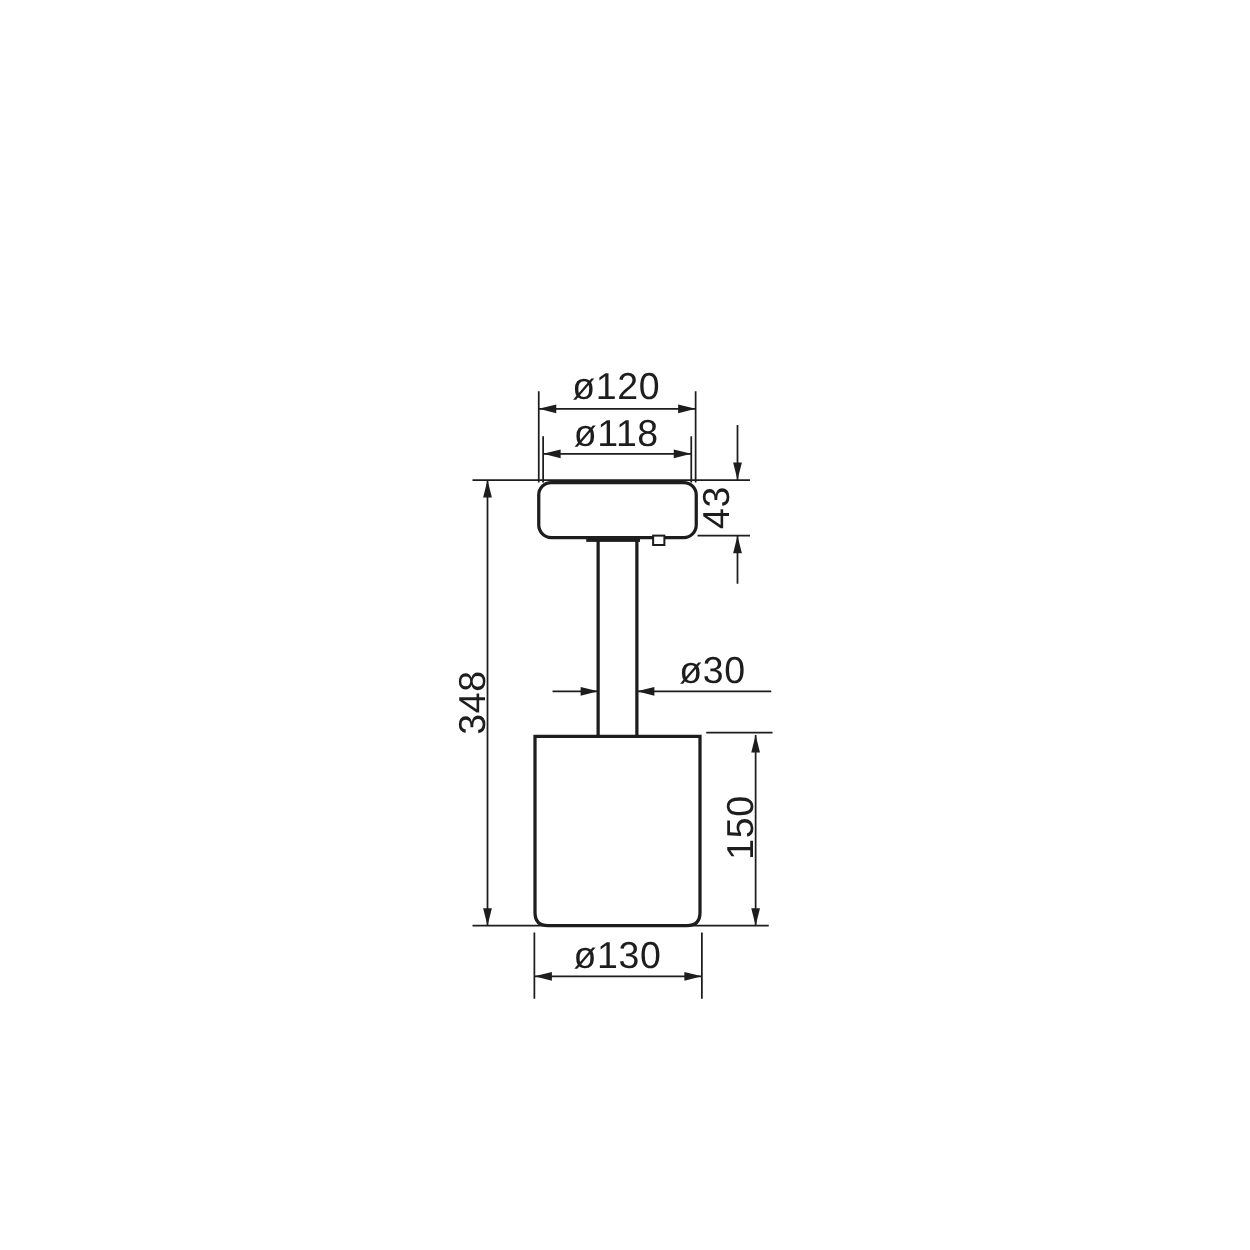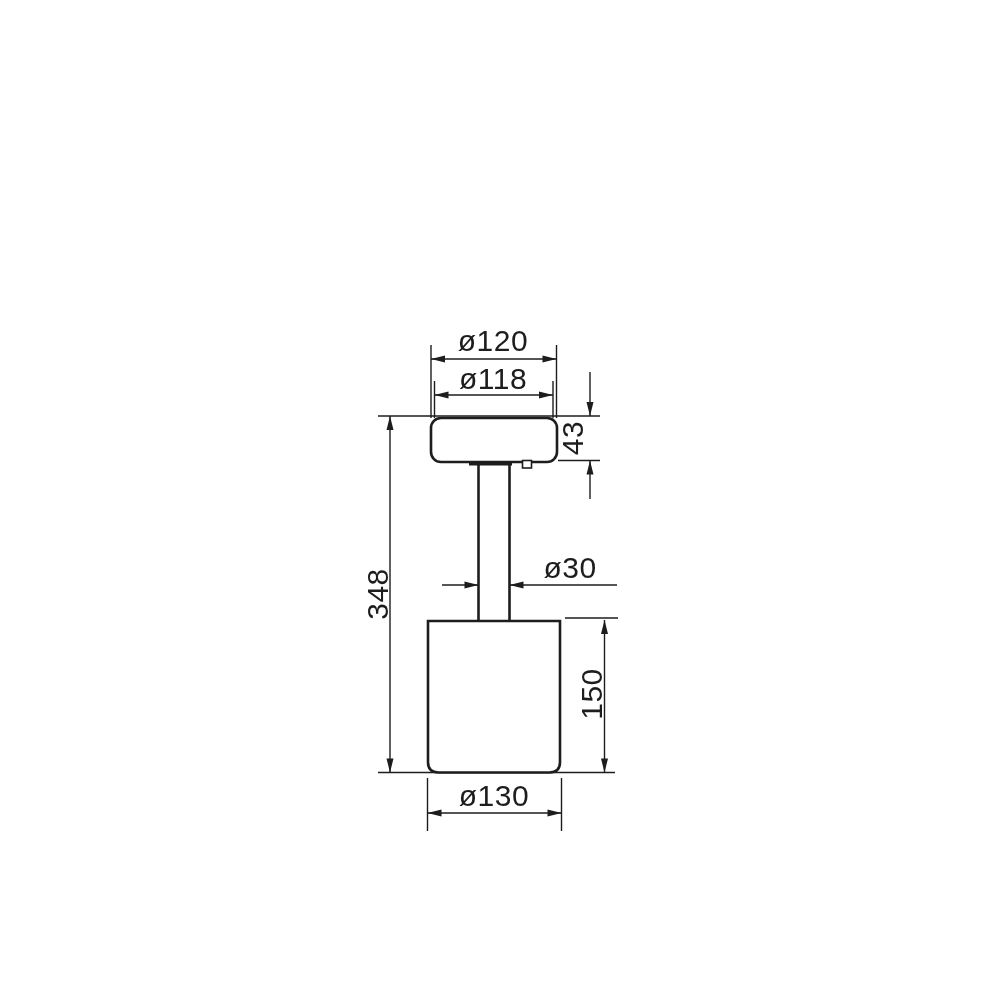--- a/index.html
+++ b/index.html
@@ -7,21 +7,20 @@
     padding: 0;
     background: var(--bg-color, #ffffff);
     font-family: "Liberation Sans", sans-serif;
   }
   .canvas {
     position: relative;
     width: 1000px;
     height: 888px;
     background: var(--bg-color, #ffffff);
     overflow: hidden;
-    margin-top: 32px;
   }
   svg { display: block; }
   
   .ol {
     fill: none;
     stroke: var(--line-color, #1d1d1d);
     stroke-width: 2.6;
     stroke-linecap: square;
   }
   .ol-fill {

